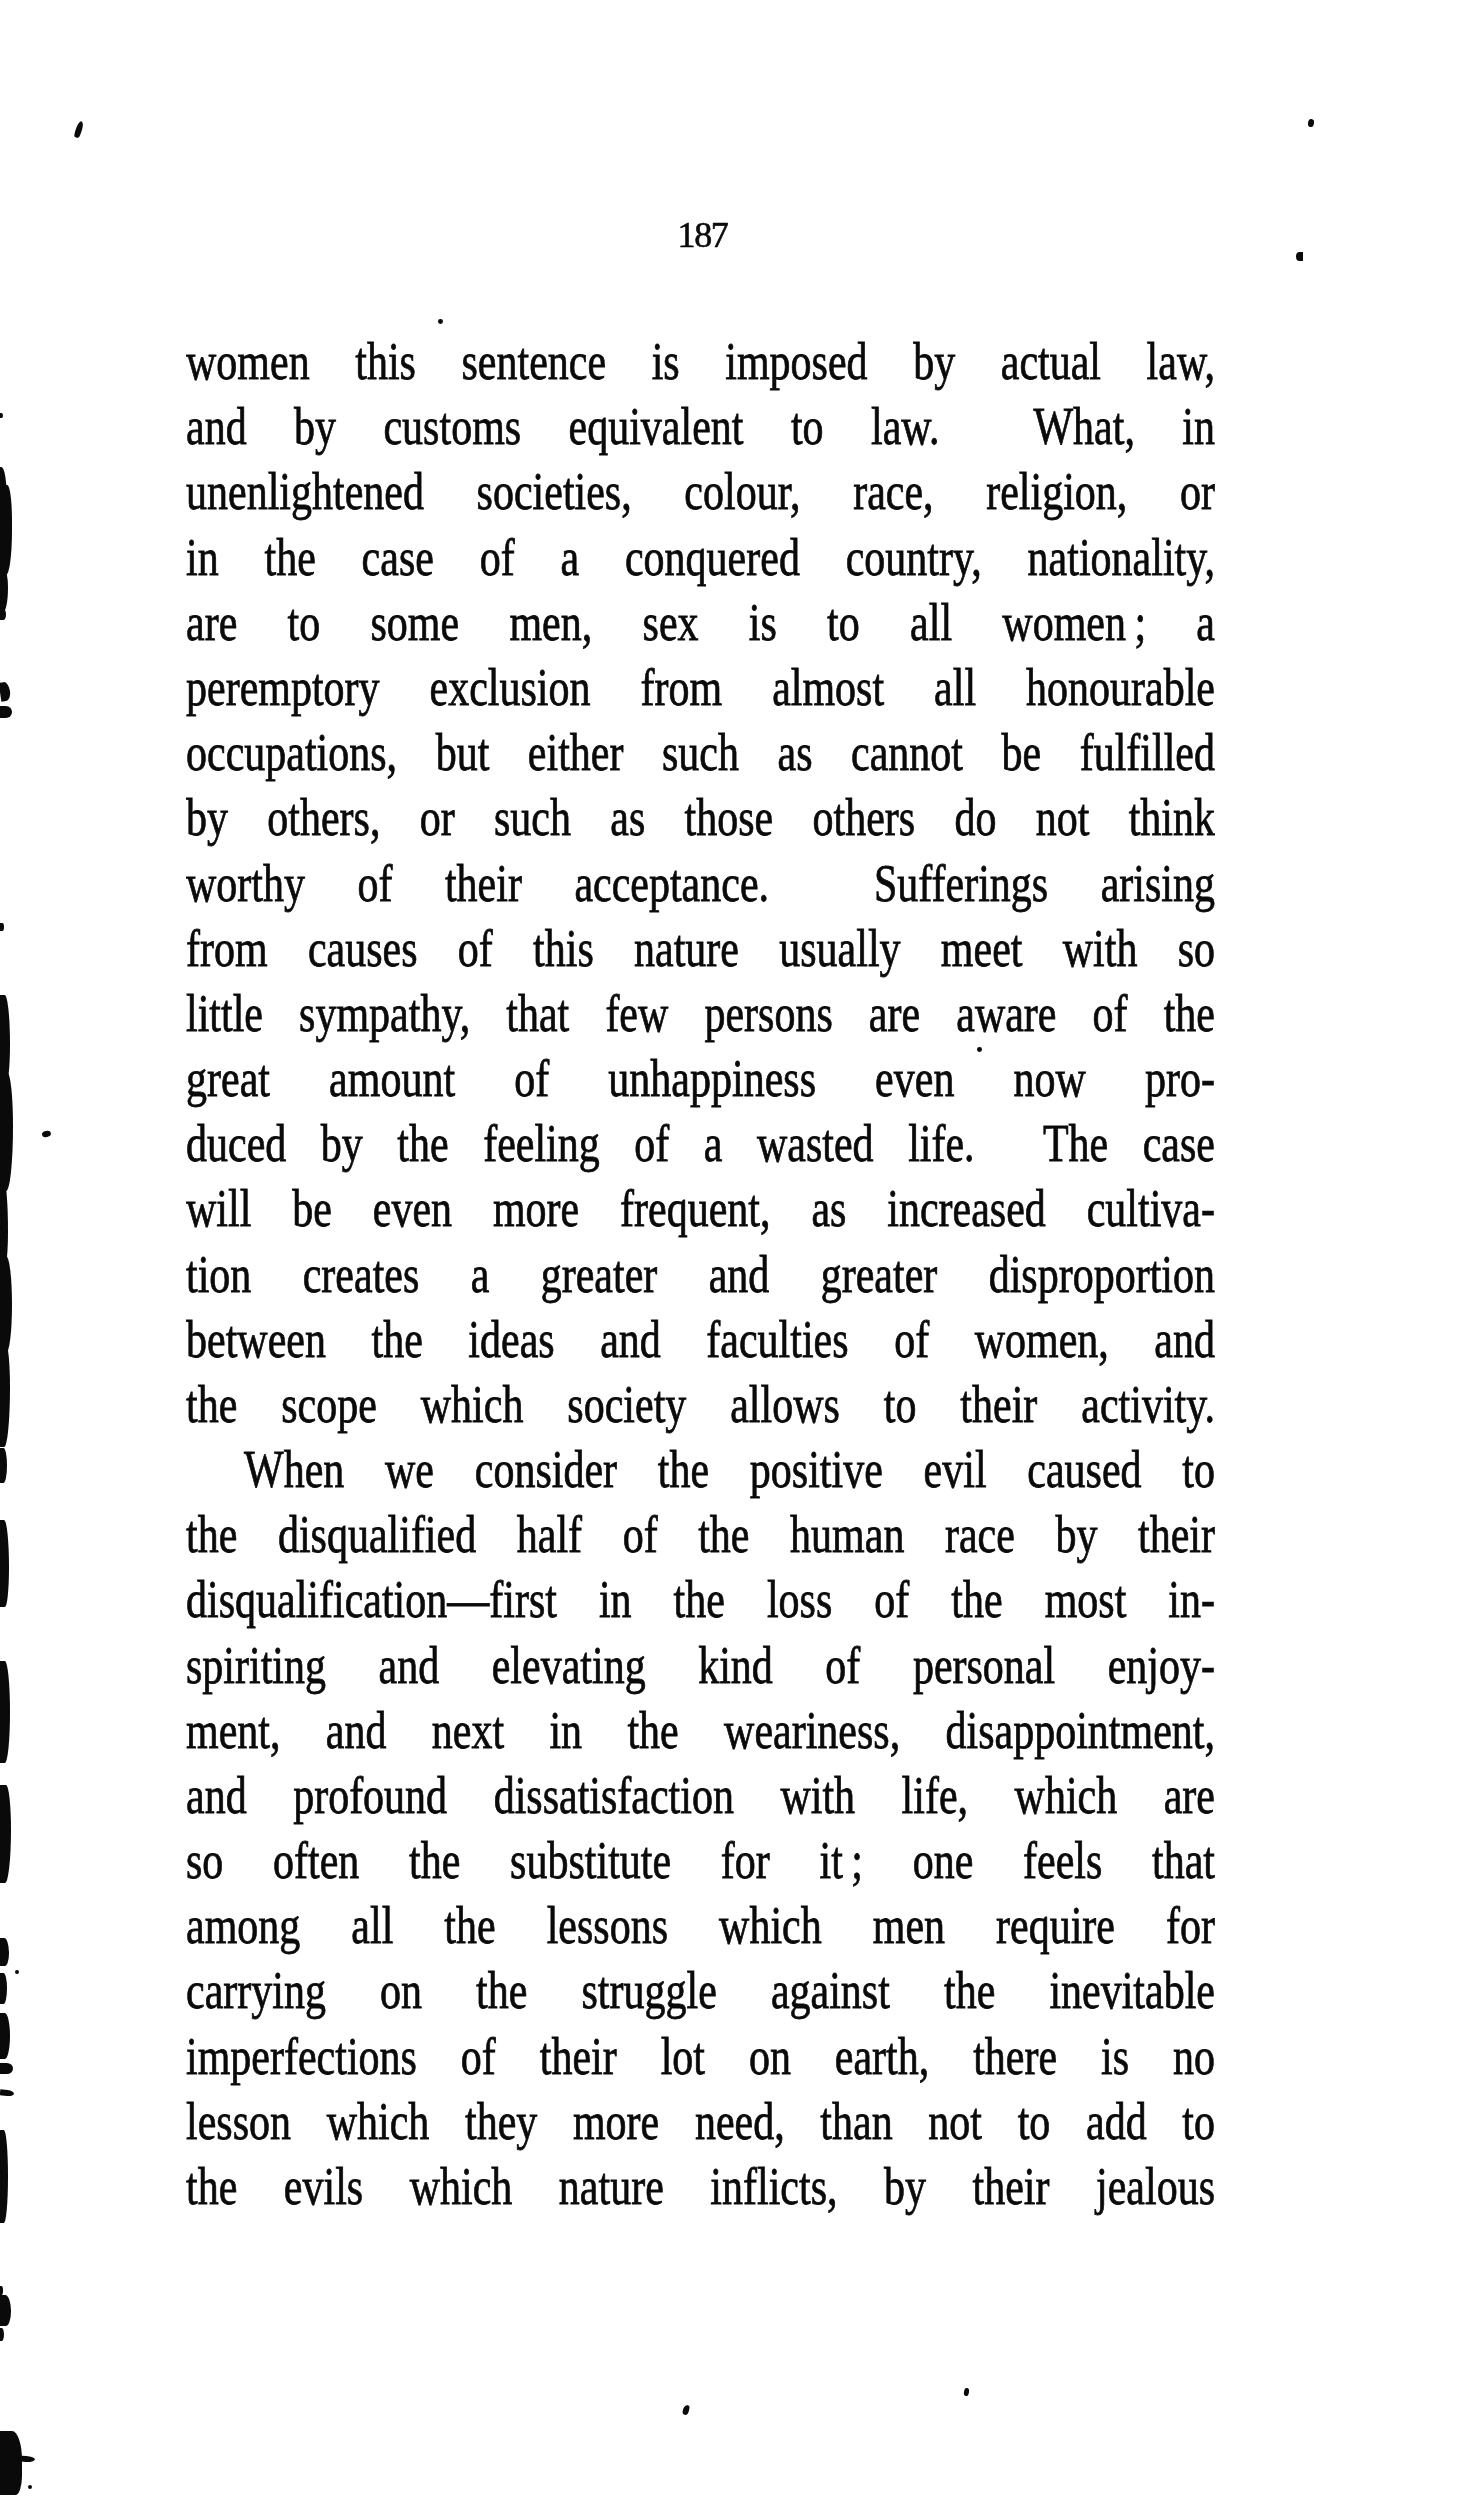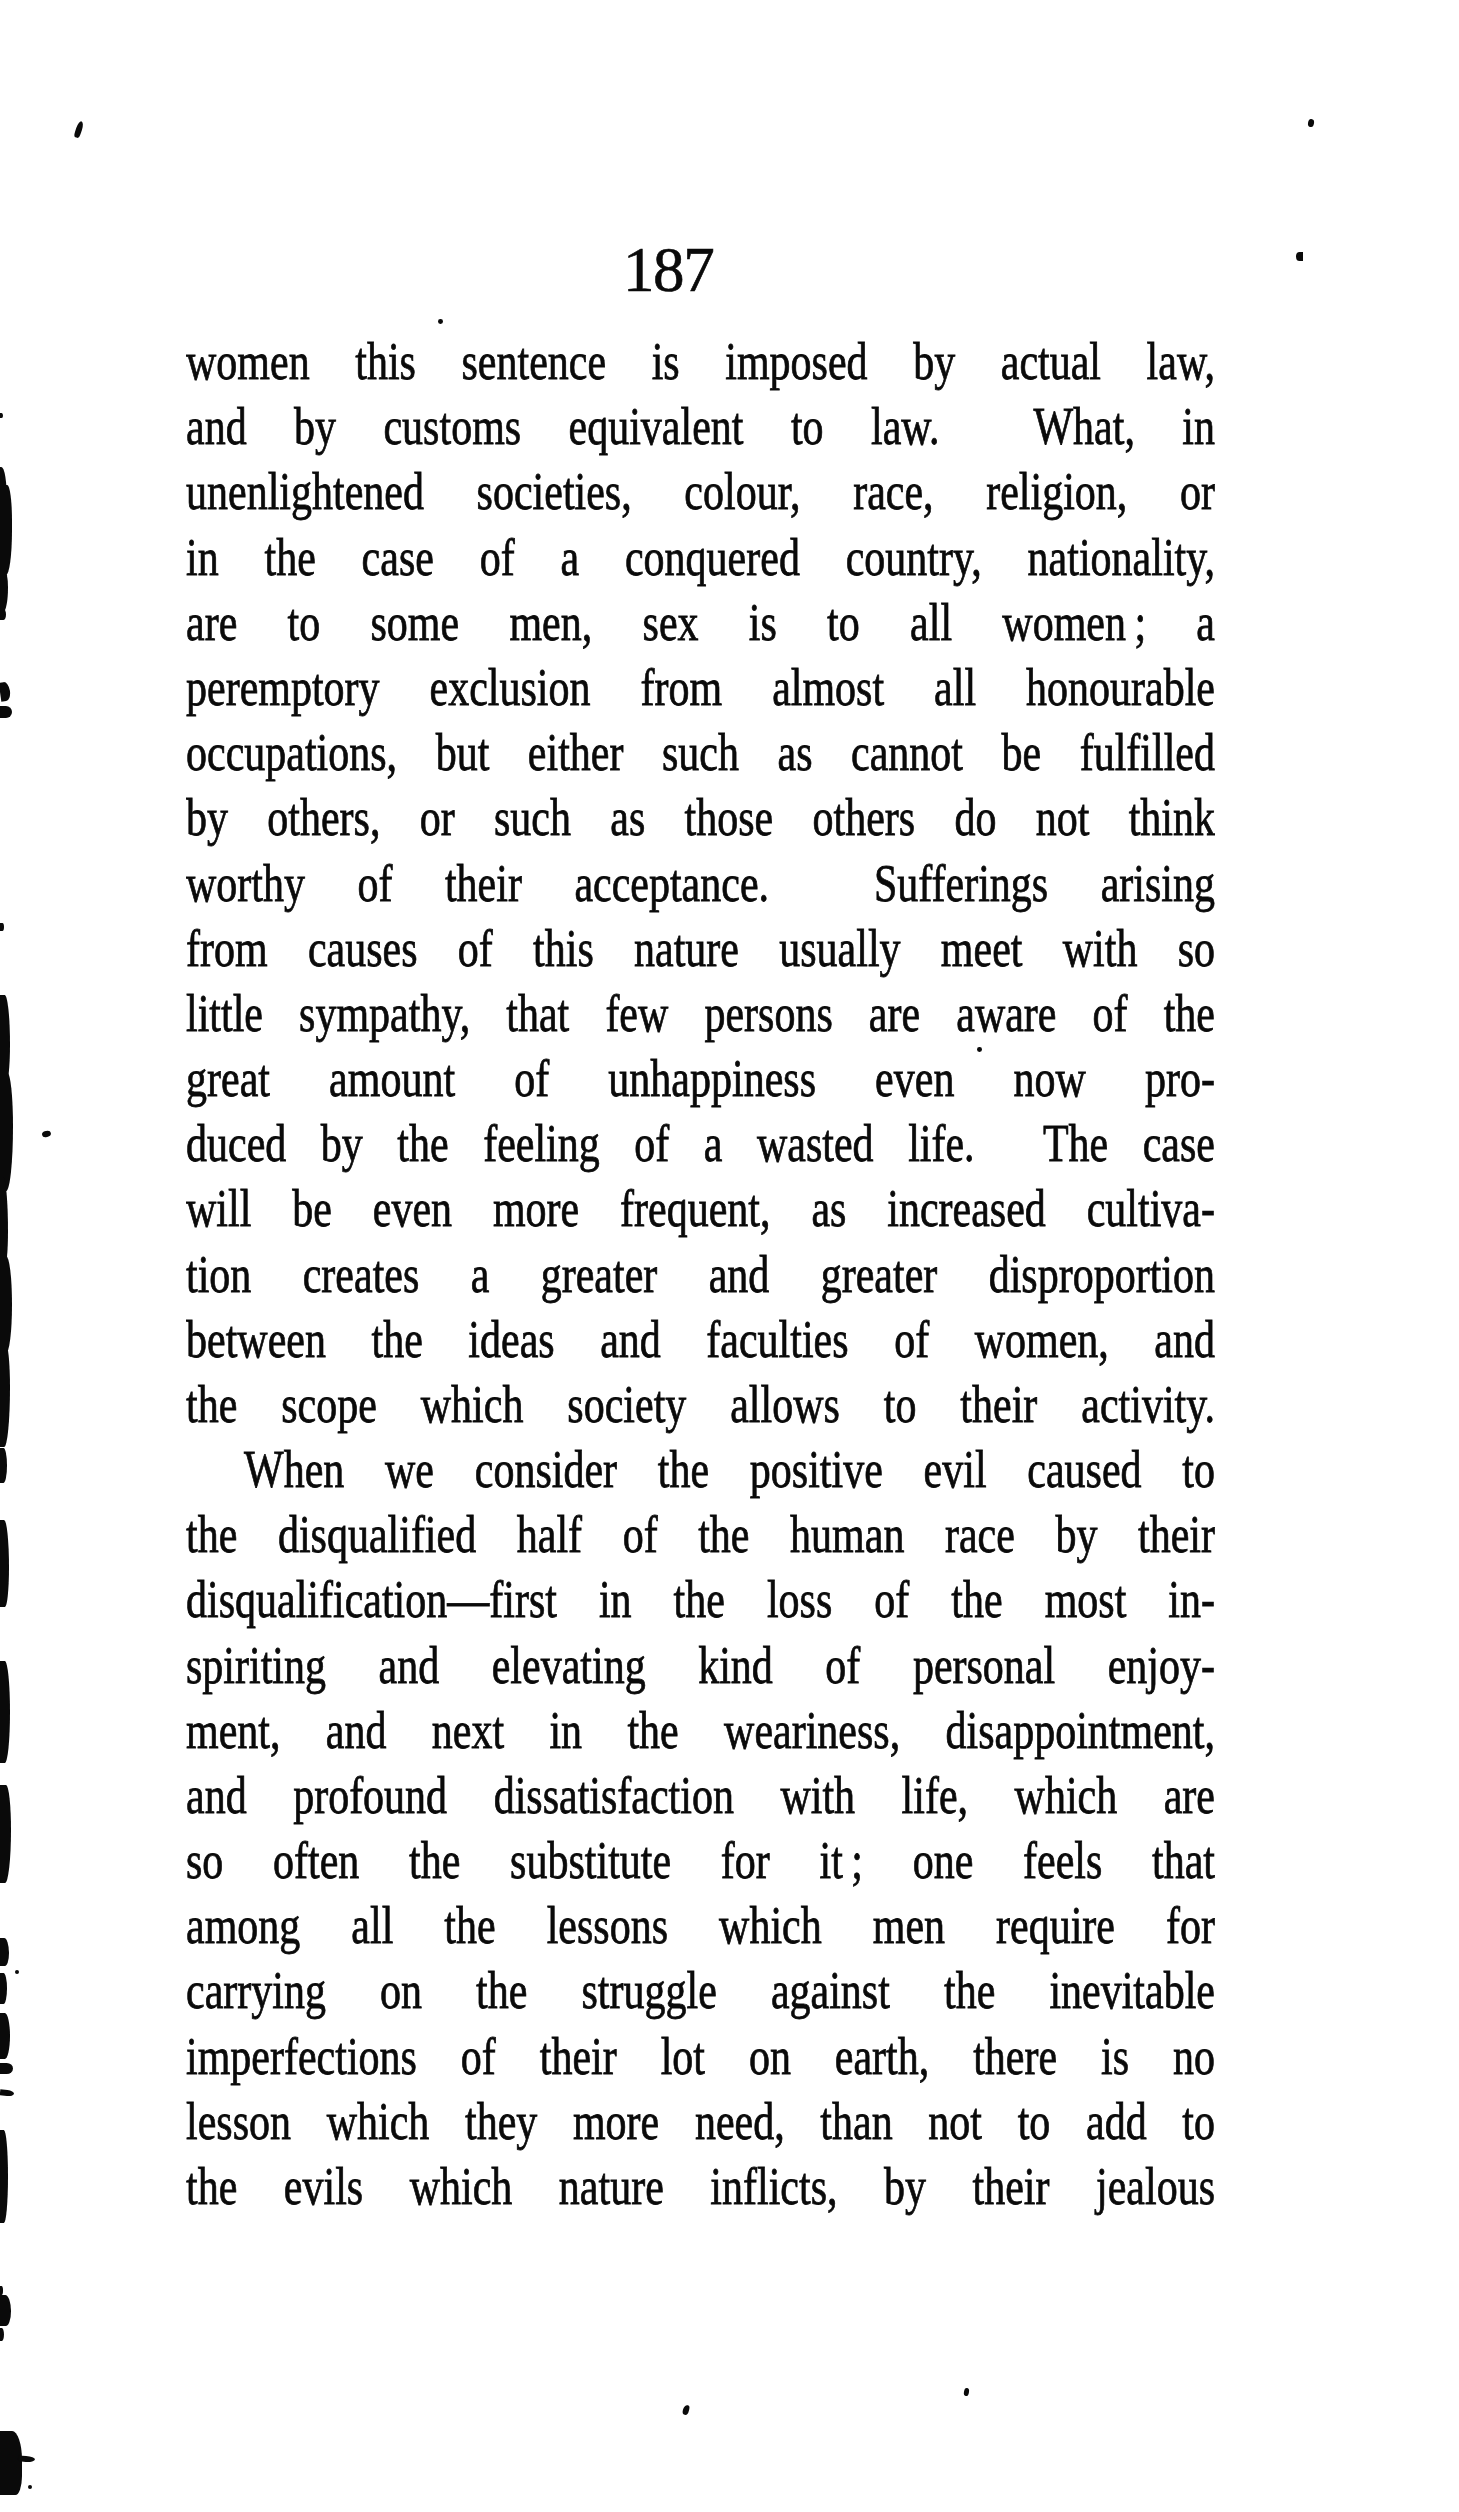--- a/index.html
+++ b/index.html
@@ -15,23 +15,24 @@
     font-family: "Liberation Serif", "DejaVu Serif", serif;
     color: #0a0a0a;
   }
   .page {
     position: absolute;
     inset: 0;
   }
   .page-number {
     position: absolute;
     left: 623px;
-    top: 239px;
+    top: 217px;
     width: 159px;
-    font-size: 63px;
+    text-align: center;
+    font-size: 36px;
     line-height: 1;
     letter-spacing: -1.4px;
     -webkit-text-stroke: 0.6px #0a0a0a;
   }
   .text-block {
     position: absolute;
     left: 186px;
     top: 329px;
     width: 1029px;
     font-size: 42px;

